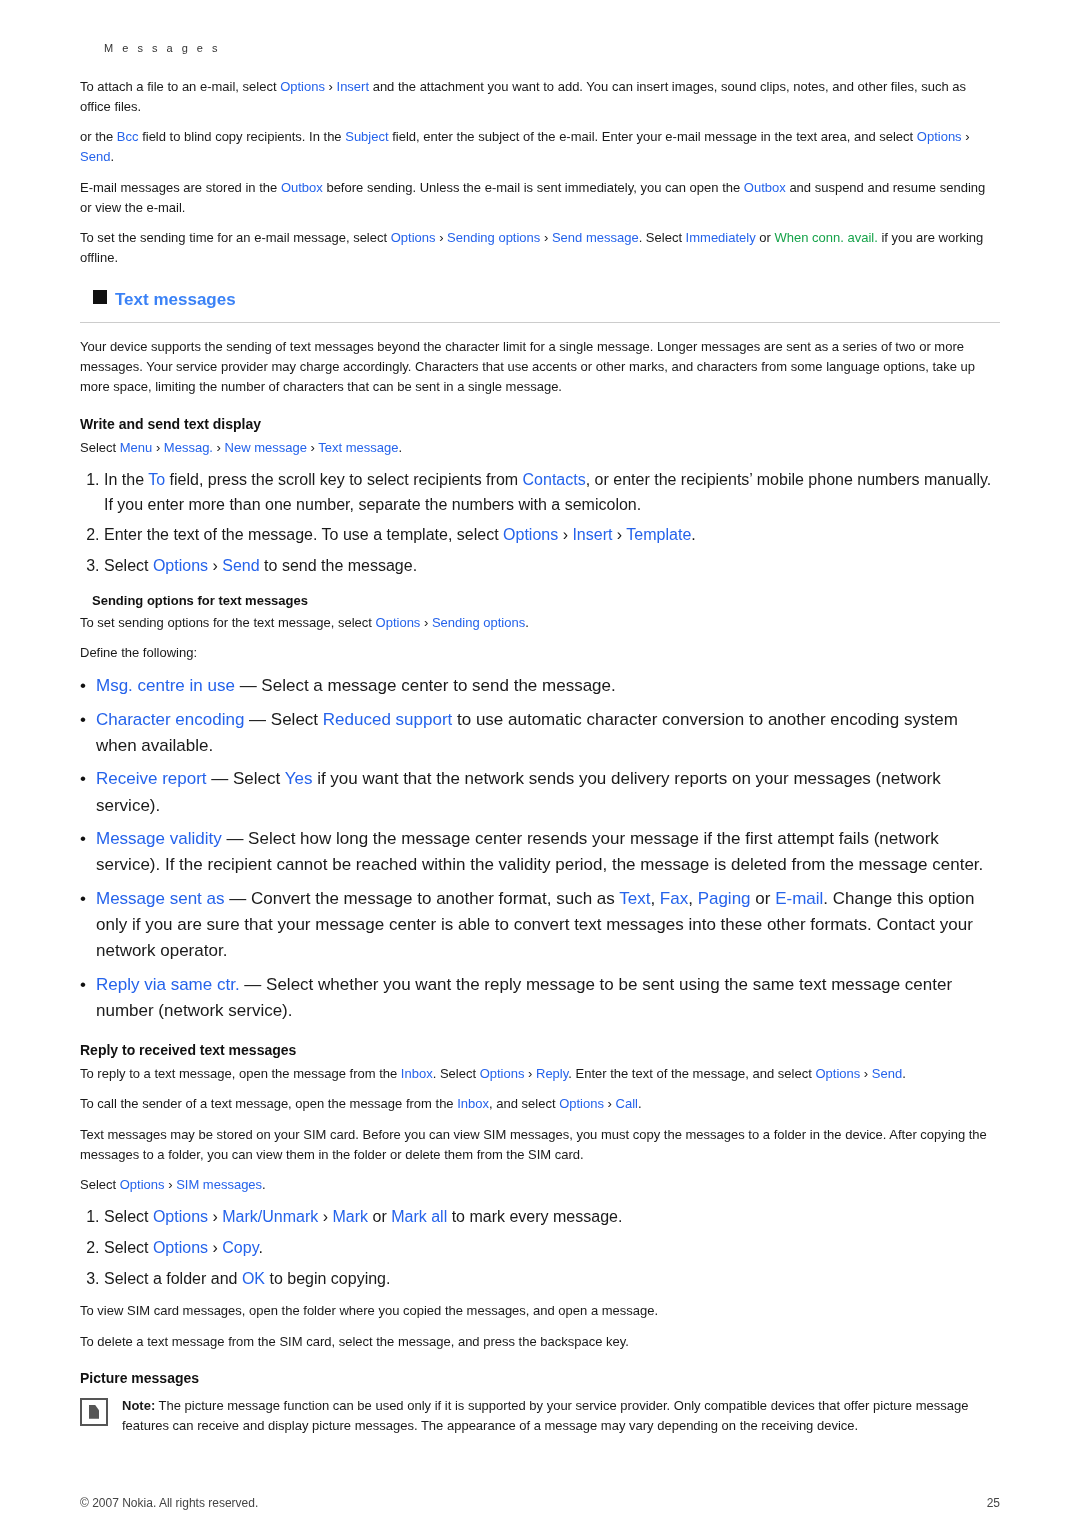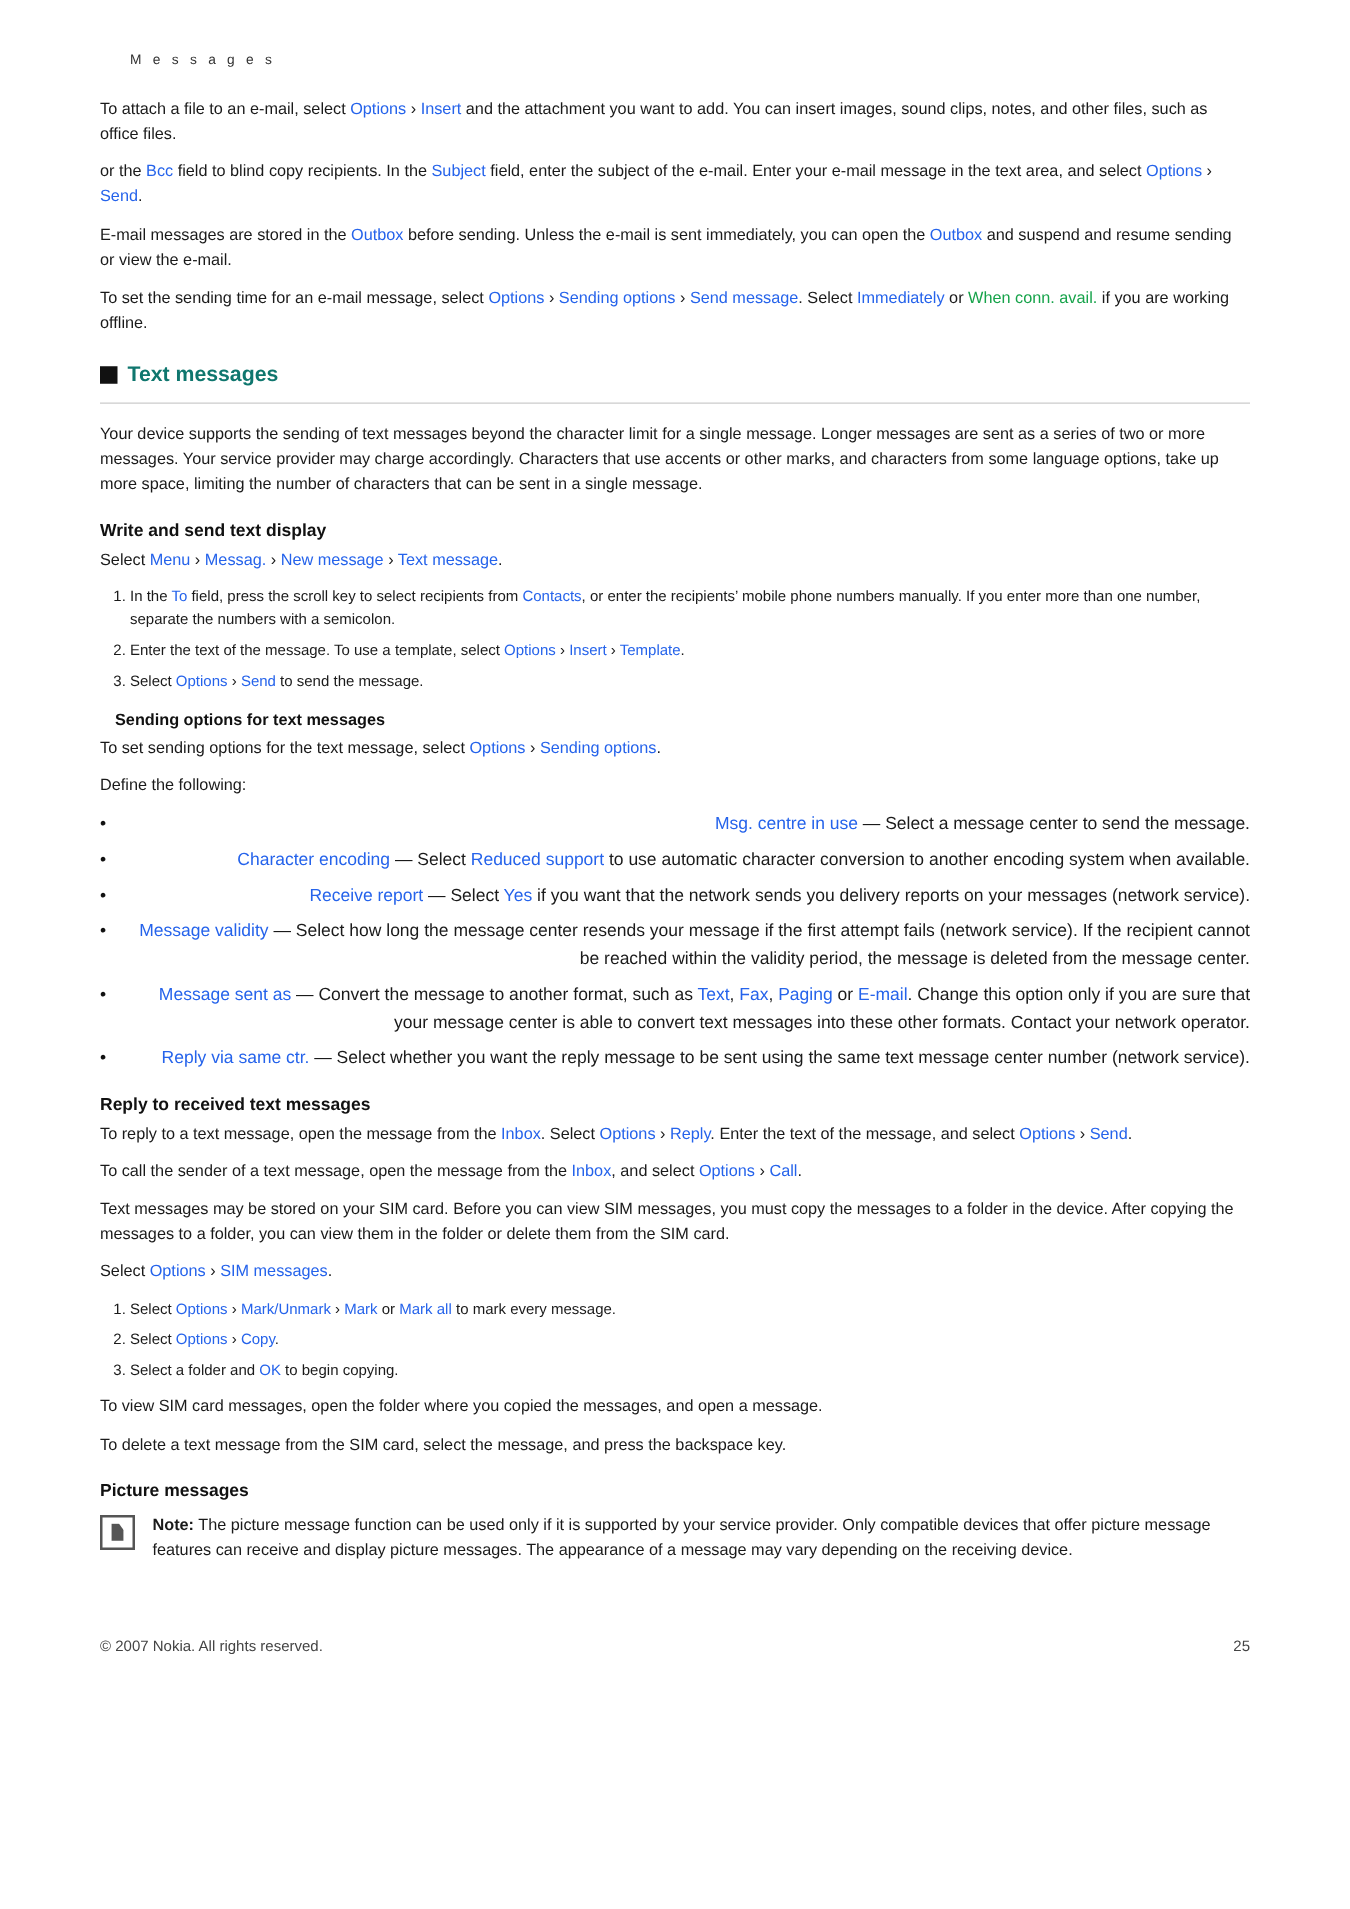--- a/index.html
+++ b/index.html
@@ -22,26 +22,26 @@
     }
     p {
       margin-bottom: 10px;
       line-height: 1.55;
       font-size: 13px;
     }
     .link { color: #2563eb; text-decoration: none; }
     .link-green { color: #16a34a; text-decoration: none; }
     .section-heading {
       display: flex;
-      align-items: center;
+      align-items: flex-start;
       gap: 8px;
-      margin: 22px 0 12px 0;
+      margin: 22px 0 12px 13px;
       font-size: 17px;
       font-weight: bold;
-      color: #0f766e;
+      color: #3b82f6;
     }
     .section-heading .square-icon {
       width: 14px;
       height: 14px;
       background: #111;
       display: inline-block;
       flex-shrink: 0;
     }
     .sub-heading {
       font-size: 14px;
@@ -56,33 +56,32 @@
       color: #111;
       margin: 14px 0 5px 12px;
     }
     ol {
       margin-left: 24px;
       margin-bottom: 10px;
     }
     ol li {
       margin-bottom: 6px;
       line-height: 1.55;
-      font-size: 12px;
+      font-size: 16px;
     }
     ul.bullet-list {
       list-style: none;
       margin: 8px 0 8px 0;
     }
     ul.bullet-list li {
       margin-bottom: 7px;
       line-height: 1.55;
-      font-size: 14px;
+      font-size: 17px;
       padding-left: 16px;
       position: relative;
-      text-align: right;
     }
     ul.bullet-list li::before {
       content: "•";
       position: absolute;
       left: 0;
       color: #111;
     }
     .note-box {
       display: flex;
       gap: 14px;

